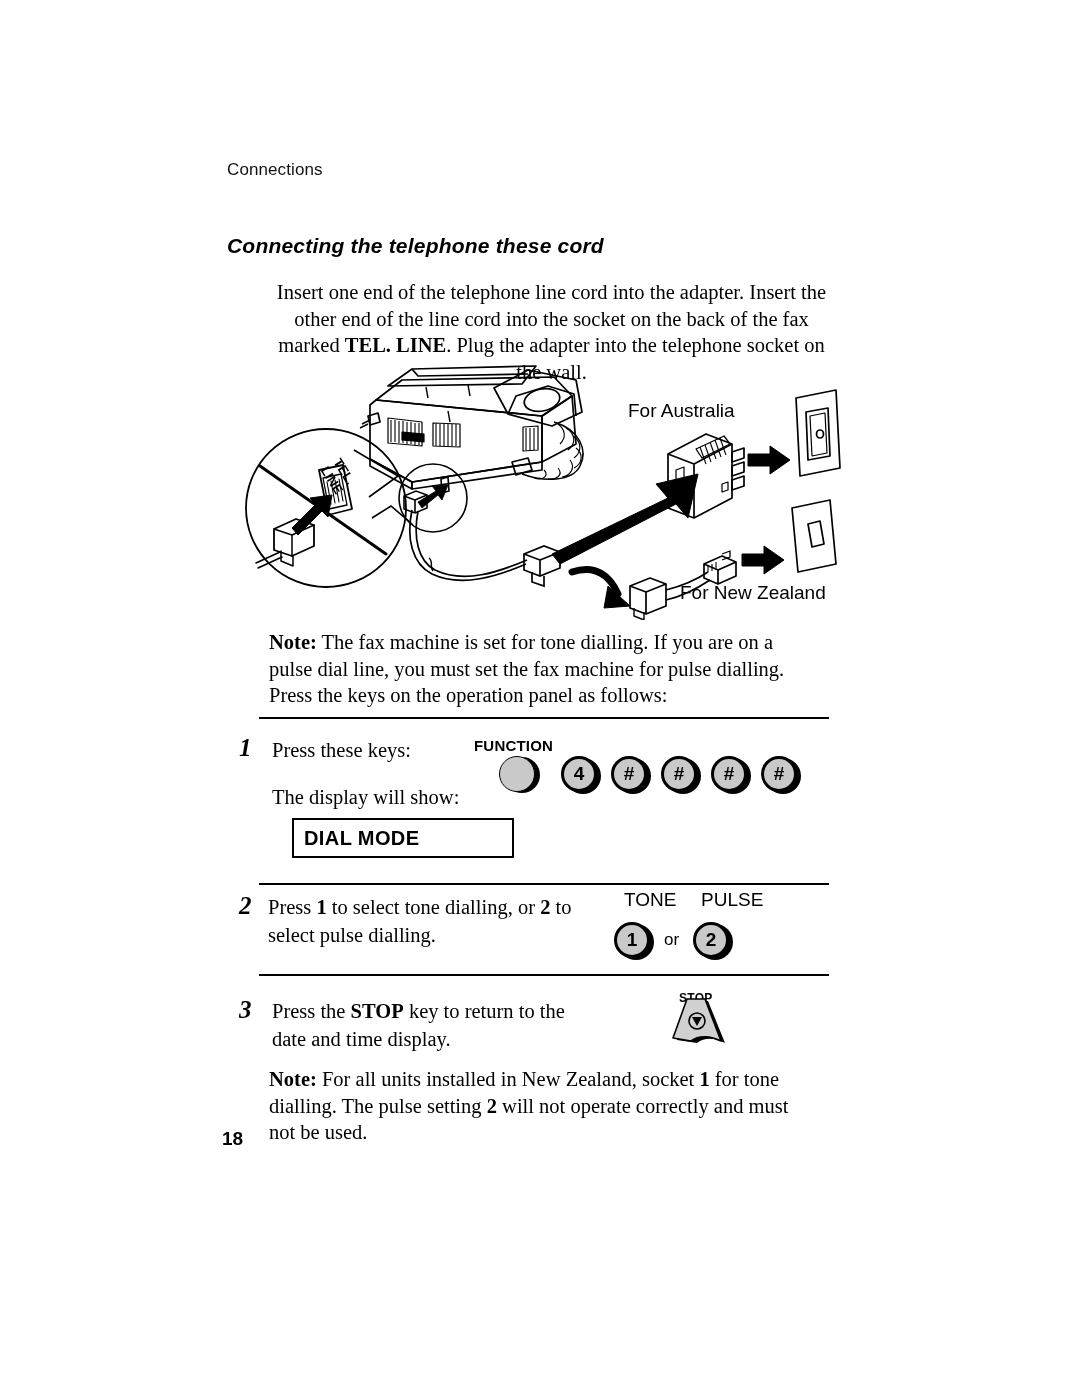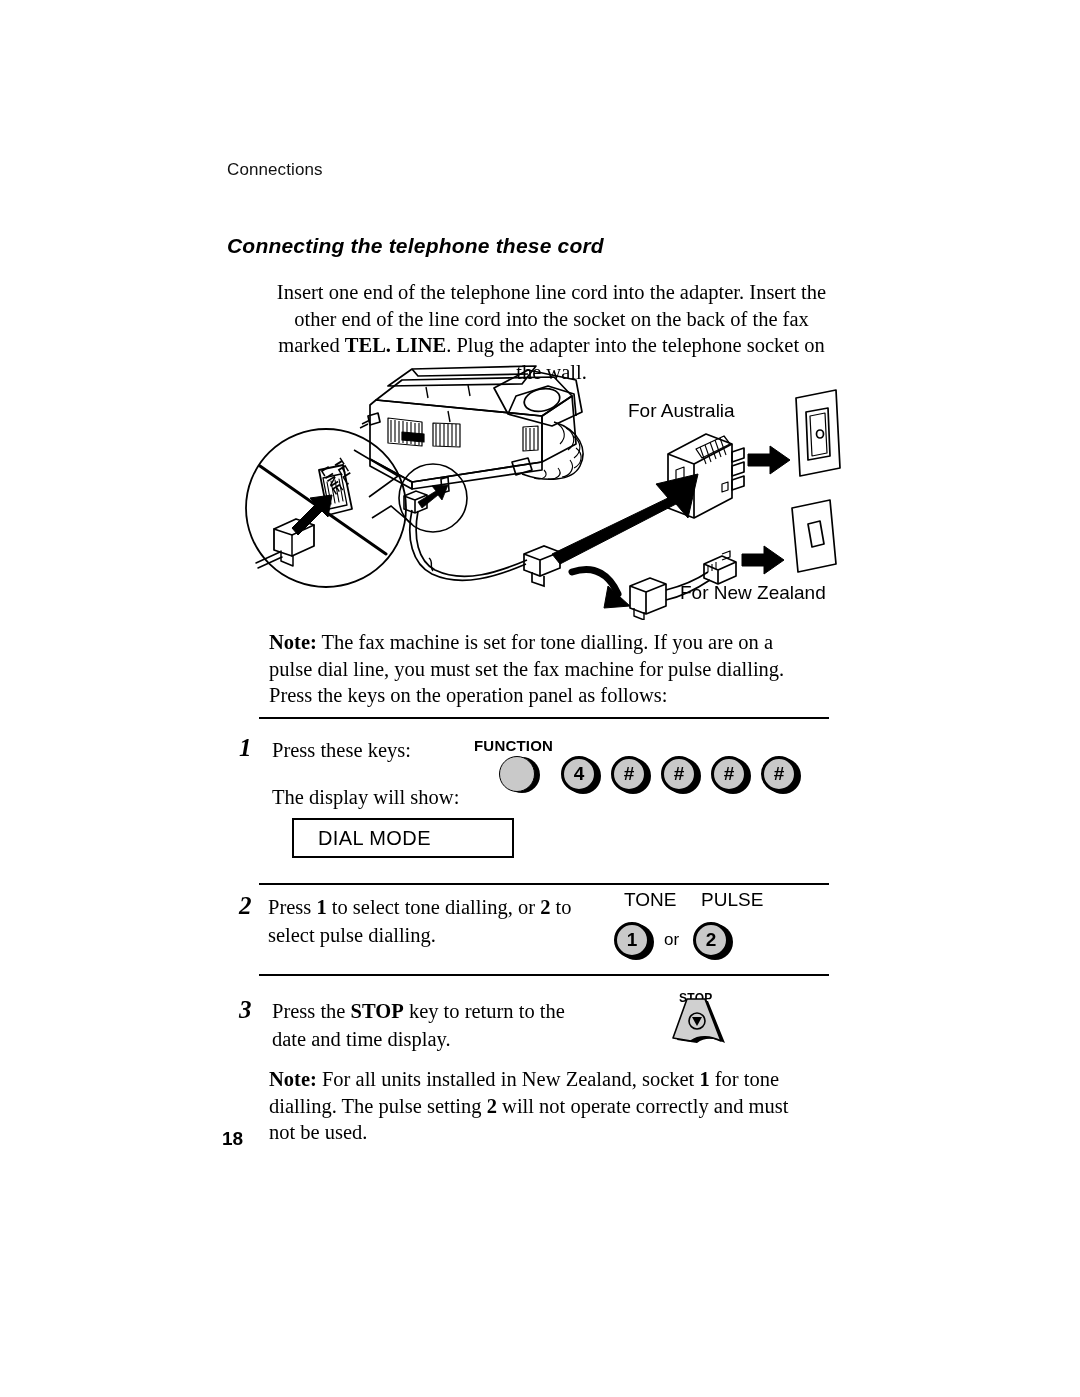--- a/index.html
+++ b/index.html
@@ -133,21 +133,22 @@
     height: 36px;
     border: 2.6px solid #000;
     background: #fff;
     display: flex;
     align-items: center;
   }
   .display-text {
     font-family: "Liberation Sans", sans-serif;
     font-size: 20px;
     letter-spacing: .4px;
-    padding-left: 24px;
+    padding-left: 10px;
+    font-weight: bold;
   }
 
   
   .keys-row {
     position: absolute;
     display: flex;
     align-items: center;
   }
   .keys-row-1 { left: 499px; top: 756px; }
 

